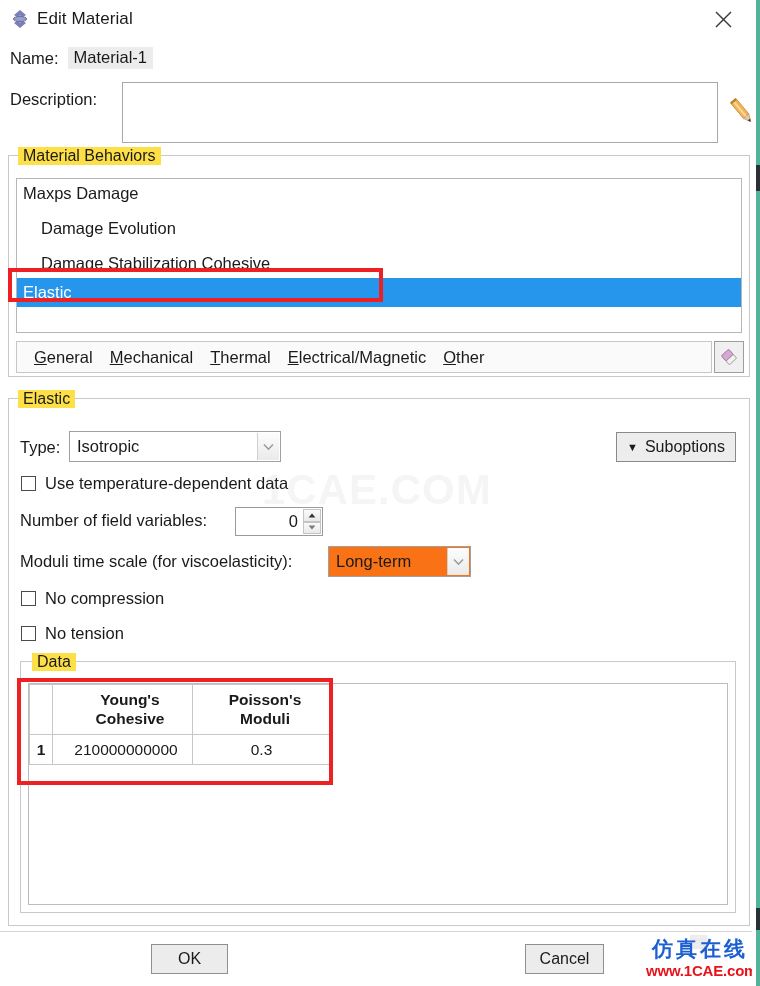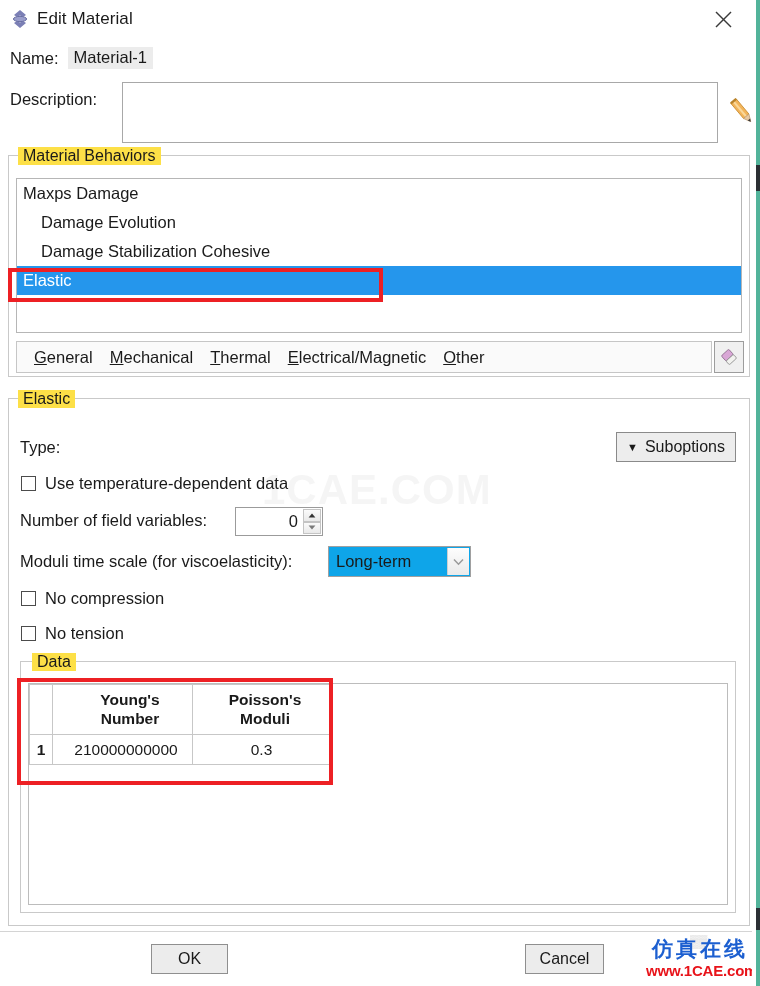--- a/index.html
+++ b/index.html
@@ -107,21 +107,21 @@
   .beh-list {
     position: absolute; left: 16px; top: 178px; width: 726px; height: 155px;
     background: #ffffff; border: 1px solid #b6b6b6;
     overflow: hidden;
   }
   .beh-item {
     height: 29px; line-height: 29px;
     font-size: 16.5px; color: #1a1a1a;
     padding-left: 6px; white-space: nowrap;
   }
-  .beh-item.indent { padding-left: 24px; }
+  .beh-item.indent { padding-left: 24px; margin-top: 6px; }
   .beh-item.selected {
     background: #2596ec; color: #ffffff;
   }
 
   
   .redbox {
     position: absolute;
     border: 4px solid #ed2024;
     pointer-events: none;
   }
@@ -198,21 +198,21 @@
   .sp-btn {
     flex: 1; background: linear-gradient(#fbfbfb,#e9e9e9);
     border: 1px solid #c4c4c4;
     display: flex; align-items: center; justify-content: center;
     font-size: 7px; color: #333;
   }
 
   .moduli-label { position: absolute; left: 20px; top: 552px; font-size: 16.5px; color:#1a1a1a; }
   .moduli-select {
     position: absolute; left: 328px; top: 546px; width: 143px; height: 31px;
-    border: 1px solid #a0a0a0; background: #0ea5e9;
+    border: 1px solid #a0a0a0; background: #f97316;
     display: flex; align-items: center;
   }
   .moduli-select .sel-val { font-size: 16.5px; color: #1a1a1a; padding-left: 7px; }
 
   
   .data-area {
     position: absolute; left: 28px; top: 683px; width: 700px; height: 222px;
     background: #ffffff; border: 1px solid #bcbcbc;
     overflow: hidden;
   }
@@ -345,20 +345,28 @@
         <rect x="5" y="4" width="10" height="7" rx="1.2" fill="#d9a7d6" stroke="#8c6a8b" stroke-width="0.8"></rect>
         <rect x="5" y="11" width="10" height="5" rx="1.2" fill="#f2f2ef" stroke="#8c8c8c" stroke-width="0.8"></rect>
       </g>
     </svg>
   </div>
 
   <div class="group" id="grp-elastic"></div>
   <div class="group-title" id="grp-elastic-title">Elastic</div>
 
   <div class="type-label">Type:</div>
+  <div class="type-select">
+    <span class="sel-val">Isotropic</span>
+    <span class="arrow-box">
+      <svg width="11" height="8" viewBox="0 0 11 8">
+          <path d="M1 1.5 L5.5 6.2 L10 1.5" fill="none" stroke="#9a9a9a" stroke-width="1.5"></path>
+        </svg>
+    </span>
+  </div>
 
   <div class="suboptions-btn">
     <span class="tri">▼</span>
     <span>Suboptions</span>
   </div>
 
   <div class="chk-row" id="chk-temp">
     <span class="chk-box"></span>
     <span>Use temperature-dependent data</span>
   </div>
@@ -402,21 +410,21 @@
   <div class="group" id="grp-data"></div>
   <div class="group-title" id="grp-data-title">Data</div>
 
   <div class="data-area">
     <table class="datatable">
       <thead>
         <tr>
           <th class="col-idx"></th>
           <th class="col-a">
             <div>Young's</div>
-            <div>Number</div>
+            <div>Cohesive</div>
           </th>
           <th class="col-b">
             <div>Poisson's</div>
             <div>Moduli</div>
           </th>
         </tr>
       </thead>
       <tbody>
         <tr>
           <td class="idx">1</td>

